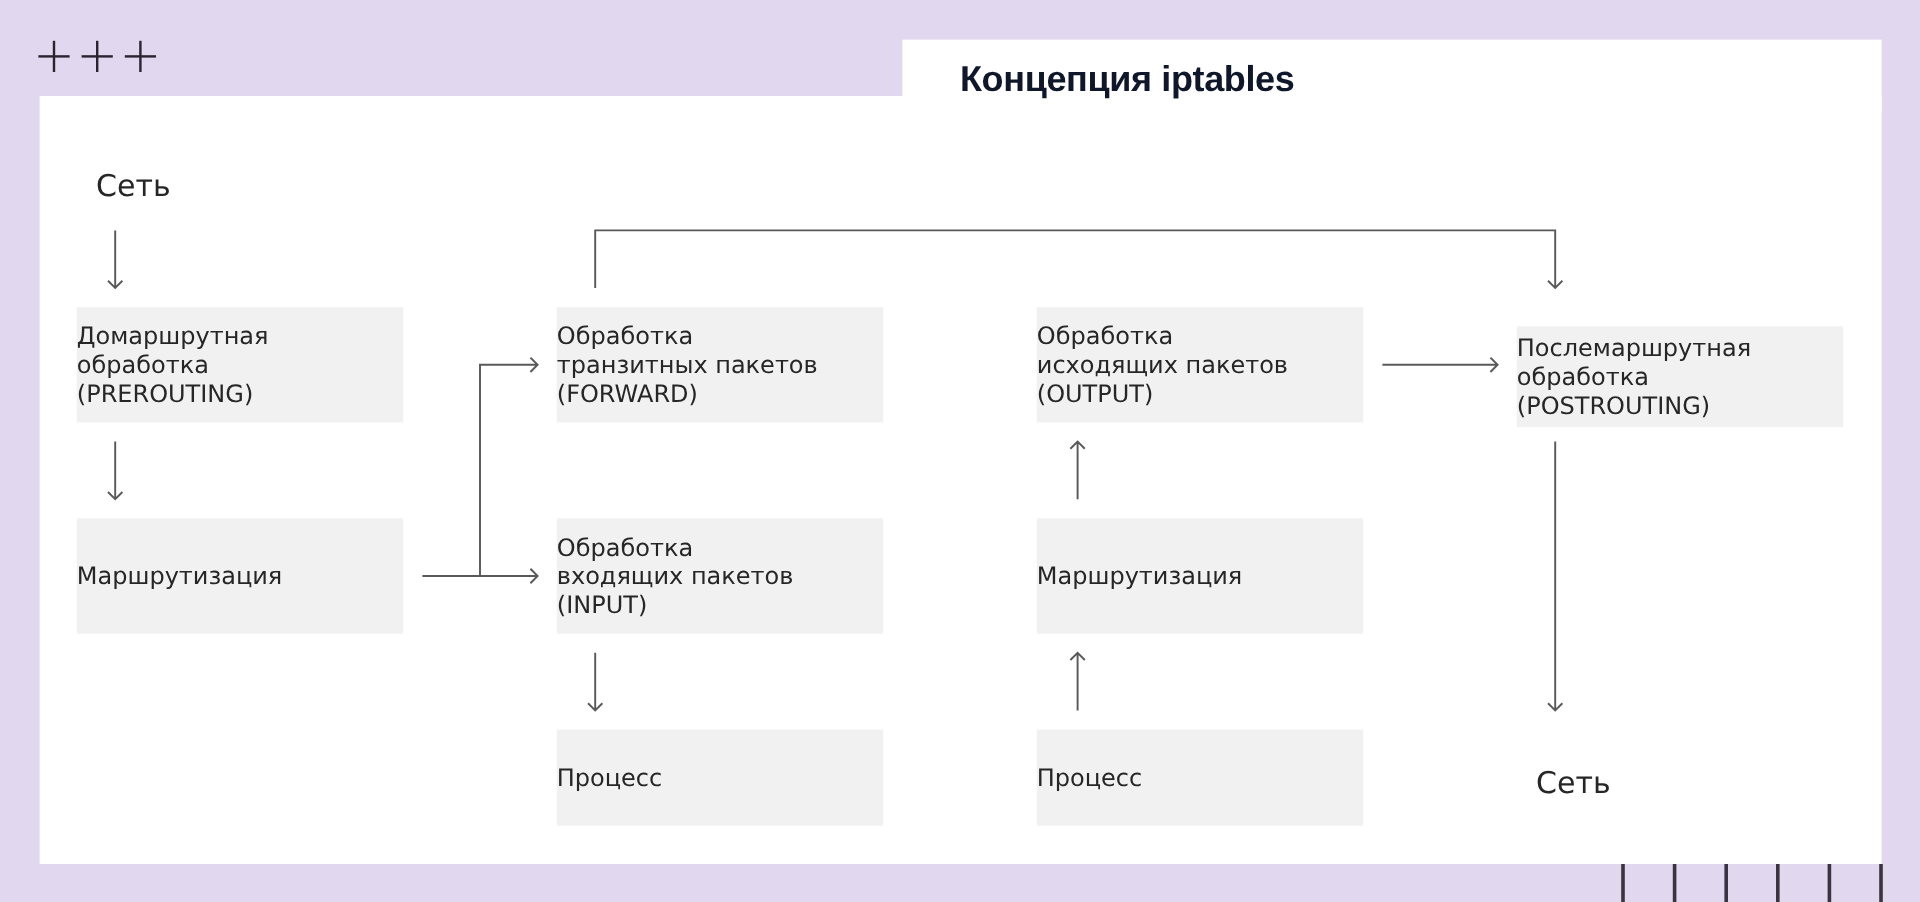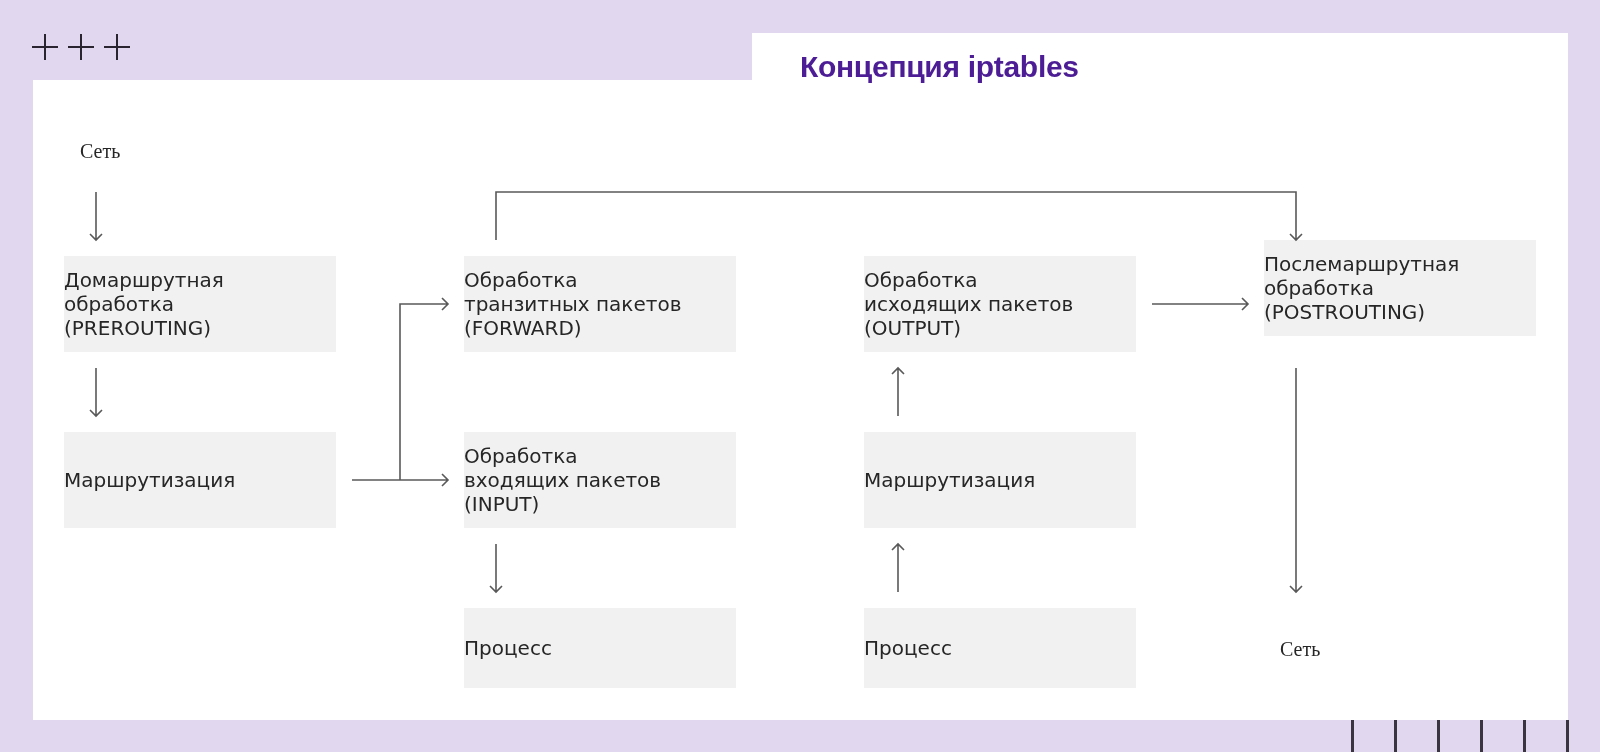--- a/index.html
+++ b/index.html
@@ -1,29 +1,29 @@
 <!DOCTYPE html>
 <html><head>
 <meta charset="utf-8">
 <style>
   html, body { margin:0; padding:0; }
   body { width:1600px; height:752px; background:#E1D7EF; position:relative; overflow:hidden;
          font-family:"DejaVu Sans","Liberation Sans",sans-serif; color:#262626; }
   .panel { position:absolute; left:33px; top:80px; width:1535px; height:640px; background:#fff; }
   .tab { position:absolute; left:752px; top:33px; width:816px; height:60px; background:#fff; }
-  .title { position:absolute; left:800px; top:50px; font-family:"Liberation Sans",sans-serif; font-size:30px; font-weight:bold; color:#4c1d95; letter-spacing:-0.3px; }
+  .title { position:absolute; left:800px; top:50px; font-family:"Liberation Sans",sans-serif; font-size:30px; font-weight:bold; color:#0f172a; letter-spacing:-0.3px; }
   .plus { position:absolute; top:34px; width:26px; height:26px; }
   .plus:before, .plus:after { content:""; position:absolute; background:#2a2430; }
   .plus:before { left:12px; top:0; width:2px; height:26px; }
   .plus:after { top:12px; left:0; width:26px; height:2px; }
   .tick { position:absolute; top:720px; width:3px; height:32px; background:#3a3440; }
   .box { position:absolute; width:272px; background:#F1F1F1; box-sizing:border-box; 
          display:flex; align-items:center; font-size:20px; line-height:24px; }
   .box span { white-space:pre-line; }
-  .lbl { position:absolute; font-size:20px;font-family:Liberation Serif, serif; }
+  .lbl { position:absolute; font-size:25px; }
   svg.lines { position:absolute; left:0; top:0; }
 </style>
 </head>
 <body>
 
 <div class="panel"></div>
 <div class="tab"></div>
 <div class="title">Концепция iptables</div>
 
 <div class="plus" style="left:32px"></div>
@@ -65,21 +65,21 @@
     <span>Обработка
 исходящих пакетов
 (OUTPUT)</span>
   </div>
 <div class="box" style="left:864px;top:432px;height:96px">
     <span>Маршрутизация</span>
   </div>
 <div class="box" style="left:864px;top:608px;height:80px">
     <span>Процесс</span>
   </div>
-<div class="box" style="left:1264px;top:240px;height:96px">
+<div class="box" style="left:1264px;top:272px;height:84px">
     <span>Послемаршрутная
 обработка
 (POSTROUTING)</span>
   </div>
 
 <svg class="lines" width="1600" height="752" fill="none" stroke="#595959" stroke-width="1.6">
 
   <path d="M96 192 V240 M90 234 L96 240 L102 234"></path>
 
   <path d="M96 368 V416 M90 410 L96 416 L102 410"></path>

